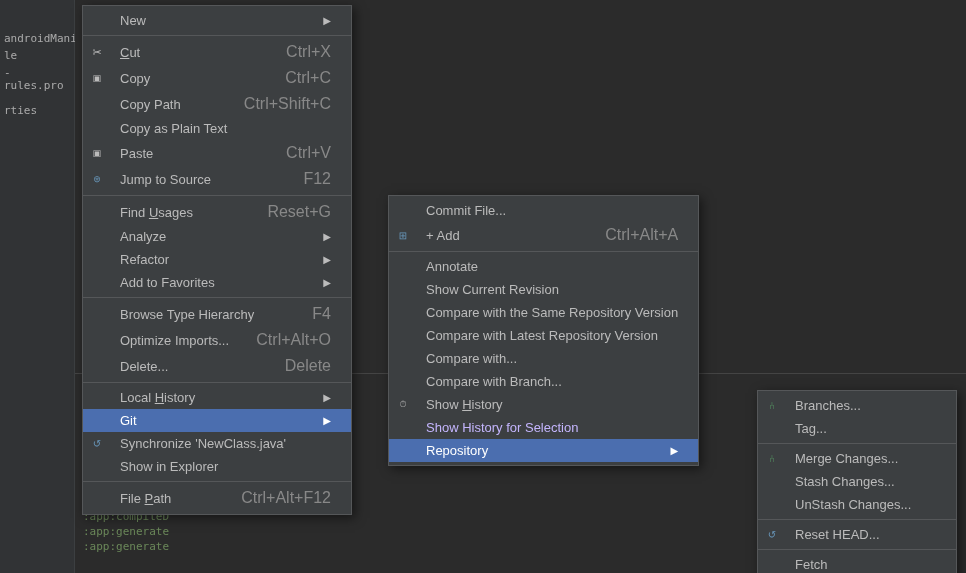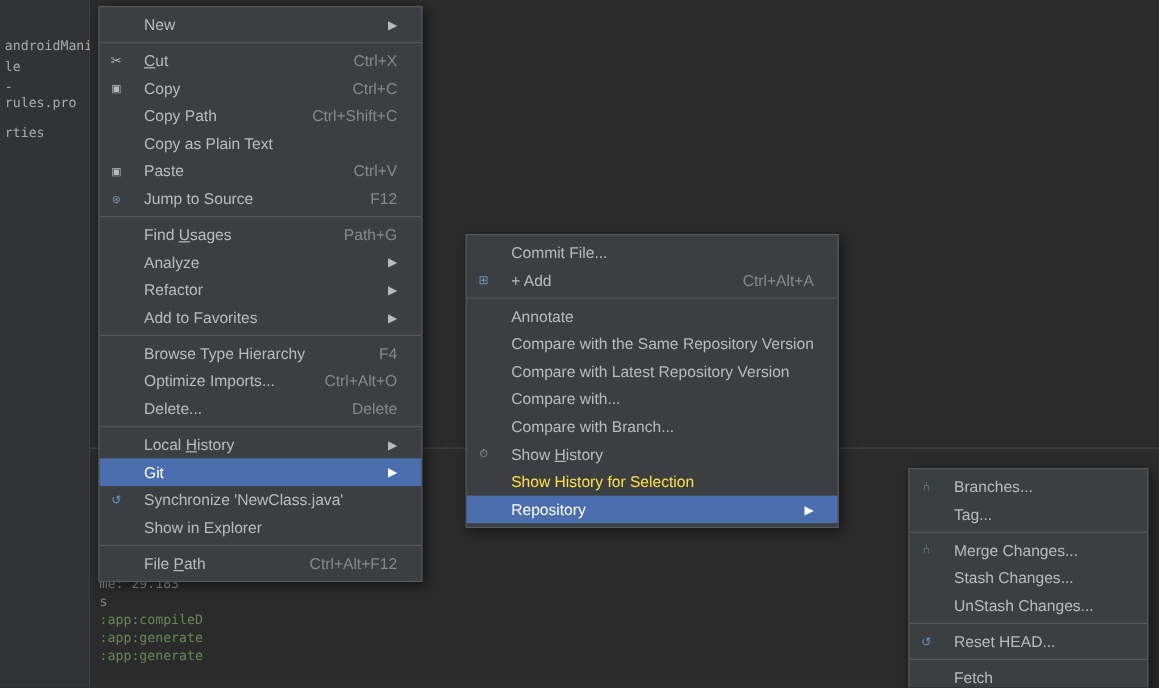--- a/index.html
+++ b/index.html
@@ -66,21 +66,21 @@
     }
 
     .menu-item-left {
       display: flex;
       align-items: center;
       gap: 6px;
     }
 
     .menu-item-shortcut {
       color: #888;
-      font-size: 13px;
+      font-size: 16px;
       margin-left: 20px;
     }
 
     .menu-arrow {
       font-size: 10px;
       margin-left: 10px;
     }
 
     .menu-separator {
       height: 1px;
@@ -94,21 +94,21 @@
       display: inline-flex;
       align-items: center;
       justify-content: center;
       font-size: 11px;
       flex-shrink: 0;
       position: absolute;
       left: 6px;
     }
 
     .menu-item-disabled {
-      color: #fde047;
+      color: #c4b5fd;
       align-items: flex-end;
     }
 
     
     .menu-main {
       left: 82px;
       top: 5px;
       min-width: 270px;
     }
 
@@ -263,21 +263,21 @@
     </div>
     <span class="menu-item-shortcut">F12</span>
   </div>
 
   <div class="menu-separator"></div>
 
   <div class="menu-item">
     <div class="menu-item-left">
       <span>Find <span class="underline">U</span>sages</span>
     </div>
-    <span class="menu-item-shortcut">Path+G</span>
+    <span class="menu-item-shortcut">Reset+G</span>
   </div>
 
   <div class="menu-item">
     <div class="menu-item-left">
       <span>Analyze</span>
     </div>
     <span class="menu-arrow">▶</span>
   </div>
 
   <div class="menu-item">
@@ -374,20 +374,25 @@
   </div>
 
   <div class="menu-separator"></div>
 
   <div class="menu-item">
     <div class="menu-item-left">
       <span>Annotate</span>
     </div>
   </div>
 
+  <div class="menu-item">
+    <div class="menu-item-left">
+      <span>Show Current Revision</span>
+    </div>
+  </div>
 
   <div class="menu-item">
     <div class="menu-item-left">
       <span>Compare with the Same Repository Version</span>
     </div>
   </div>
 
   <div class="menu-item">
     <div class="menu-item-left">
       <span>Compare with Latest Repository Version</span>

